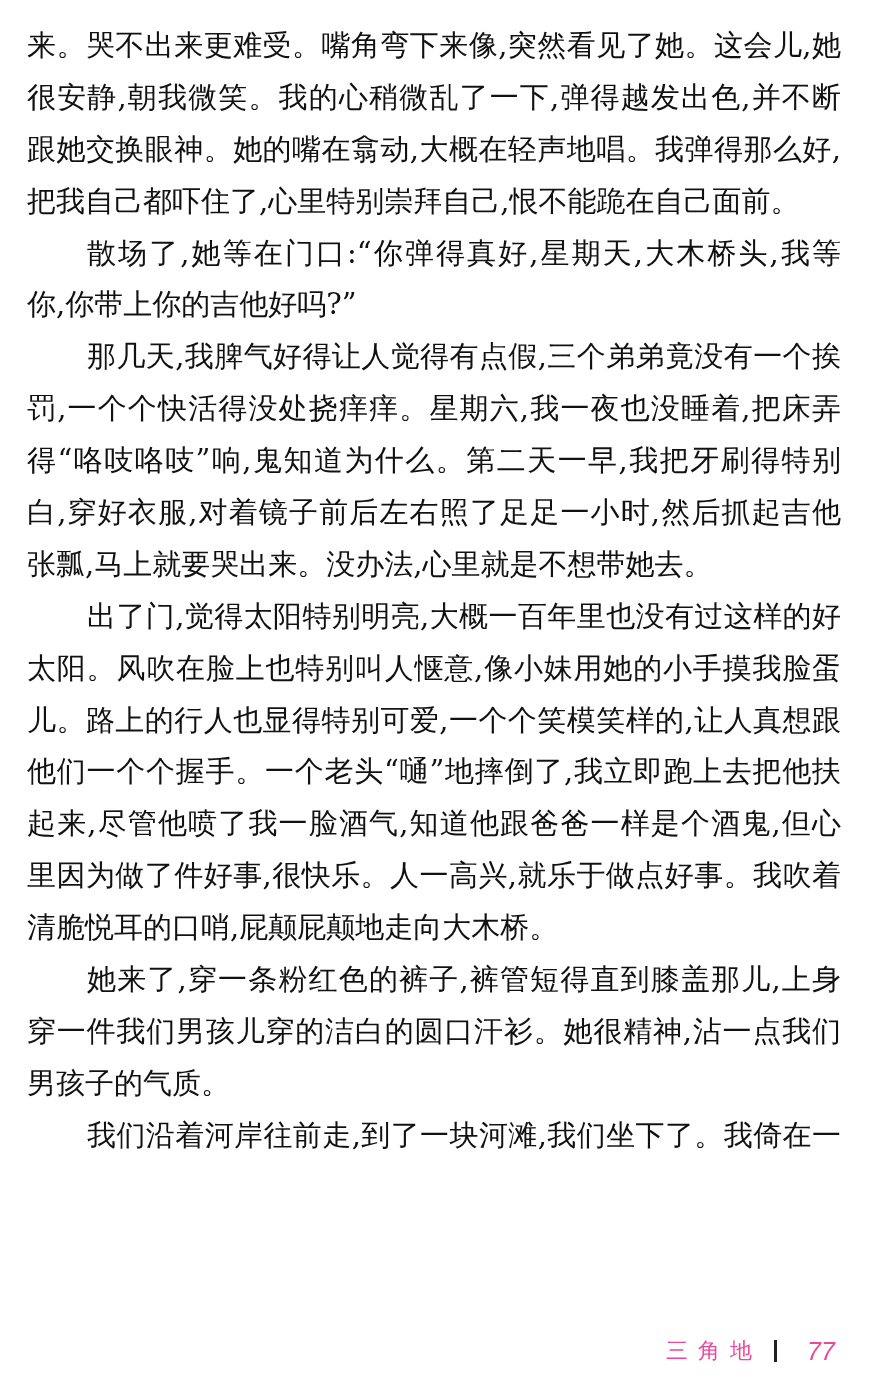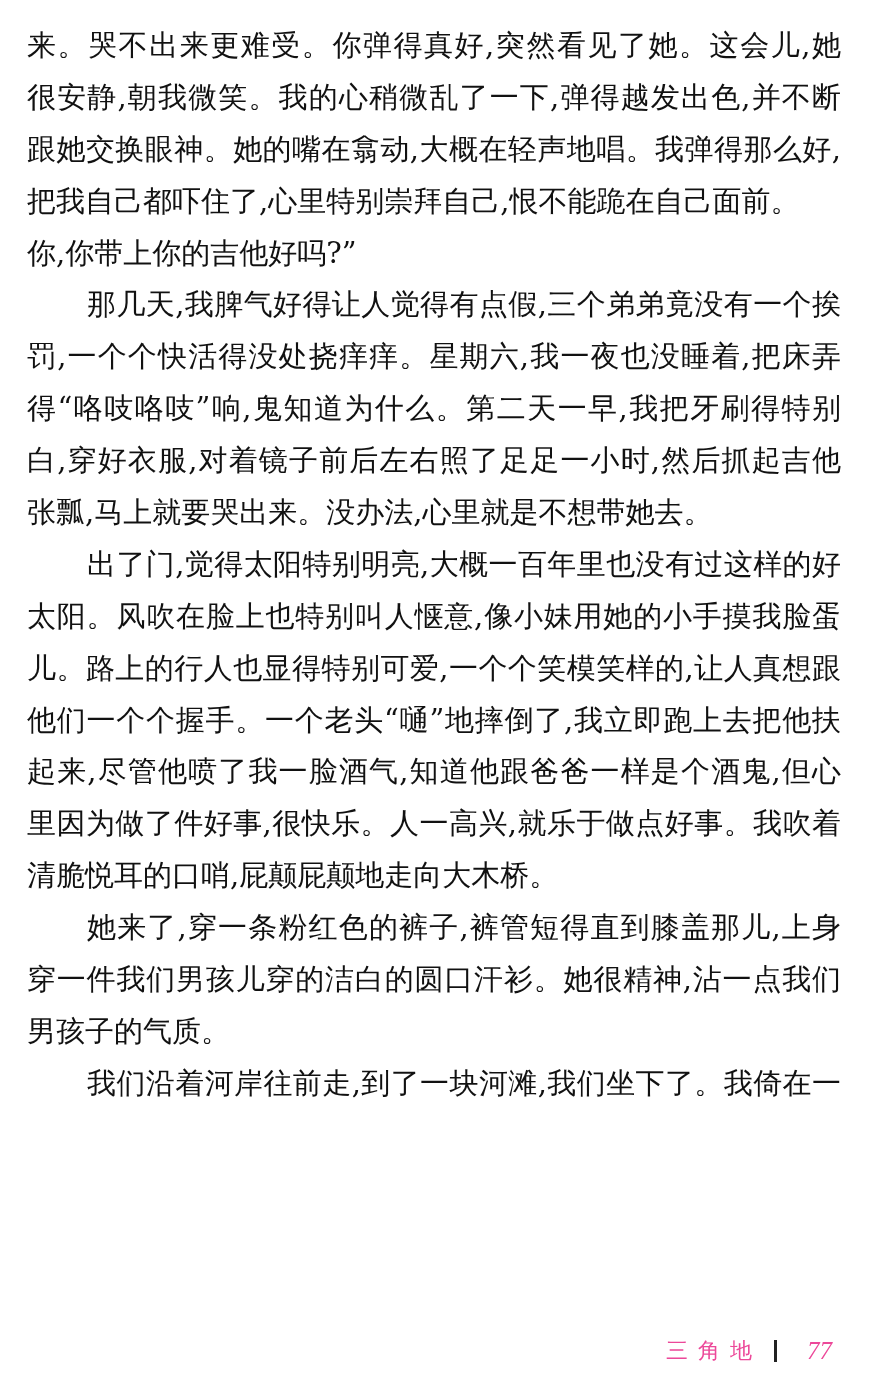--- a/index.html
+++ b/index.html
@@ -7,30 +7,31 @@
          font-family: "DejaVu Serif", "Liberation Serif", serif; color: #111111; }
   .page { position: absolute; left: 27px; top: 20px; width: 814px; }
   .line { height: 51.9px; line-height: 51.9px; font-size: 29px; white-space: nowrap;
           text-align: justify; text-align-last: justify; letter-spacing: 0; }
   .line.last { text-align-last: left; }
   .line.indent { padding-left: 60px; }
   .footer { position: absolute; top: 1333px; left: 666px; height: 36px; display: flex;
             align-items: center; font-size: 22px; color: #ec4899; }
   .footer .title { letter-spacing: 10px; }
   .footer .sep { display: inline-block; width: 3px; height: 22px; background: #222; margin: 0 30px 0 12px; }
-  .footer .num { font-family: Liberation Serif, serif; font-style: italic; font-size: 25px; }
+  .footer .num { font-family: Liberation Sans, sans-serif; font-style: italic; font-size: 25px; }
 </style>
 </head>
 <body>
 
 <div class="page" id="page-body">
-    <div class="line">来。哭不出来更难受。你弹得真好,突然看见了她。这会儿,她</div>
+    <div class="line">来。哭不出来更难受。嘴角弯下来像,突然看见了她。这会儿,她</div>
     <div class="line">很安静,朝我微笑。我的心稍微乱了一下,弹得越发出色,并不断</div>
     <div class="line">跟她交换眼神。她的嘴在翕动,大概在轻声地唱。我弹得那么好,</div>
     <div class="line last">把我自己都吓住了,心里特别崇拜自己,恨不能跪在自己面前。</div>
+    <div class="line indent">散场了,她等在门口:“你弹得真好,星期天,大木桥头,我等</div>
     <div class="line last">你,你带上你的吉他好吗?”</div>
     <div class="line indent">那几天,我脾气好得让人觉得有点假,三个弟弟竟没有一个挨</div>
     <div class="line">罚,一个个快活得没处挠痒痒。星期六,我一夜也没睡着,把床弄</div>
     <div class="line">得“咯吱咯吱”响,鬼知道为什么。第二天一早,我把牙刷得特别</div>
     <div class="line">白,穿好衣服,对着镜子前后左右照了足足一小时,然后抓起吉他</div>
     <div class="line last">张瓢,马上就要哭出来。没办法,心里就是不想带她去。</div>
     <div class="line indent">出了门,觉得太阳特别明亮,大概一百年里也没有过这样的好</div>
     <div class="line">太阳。风吹在脸上也特别叫人惬意,像小妹用她的小手摸我脸蛋</div>
     <div class="line">儿。路上的行人也显得特别可爱,一个个笑模笑样的,让人真想跟</div>
     <div class="line">他们一个个握手。一个老头“嗵”地摔倒了,我立即跑上去把他扶</div>

